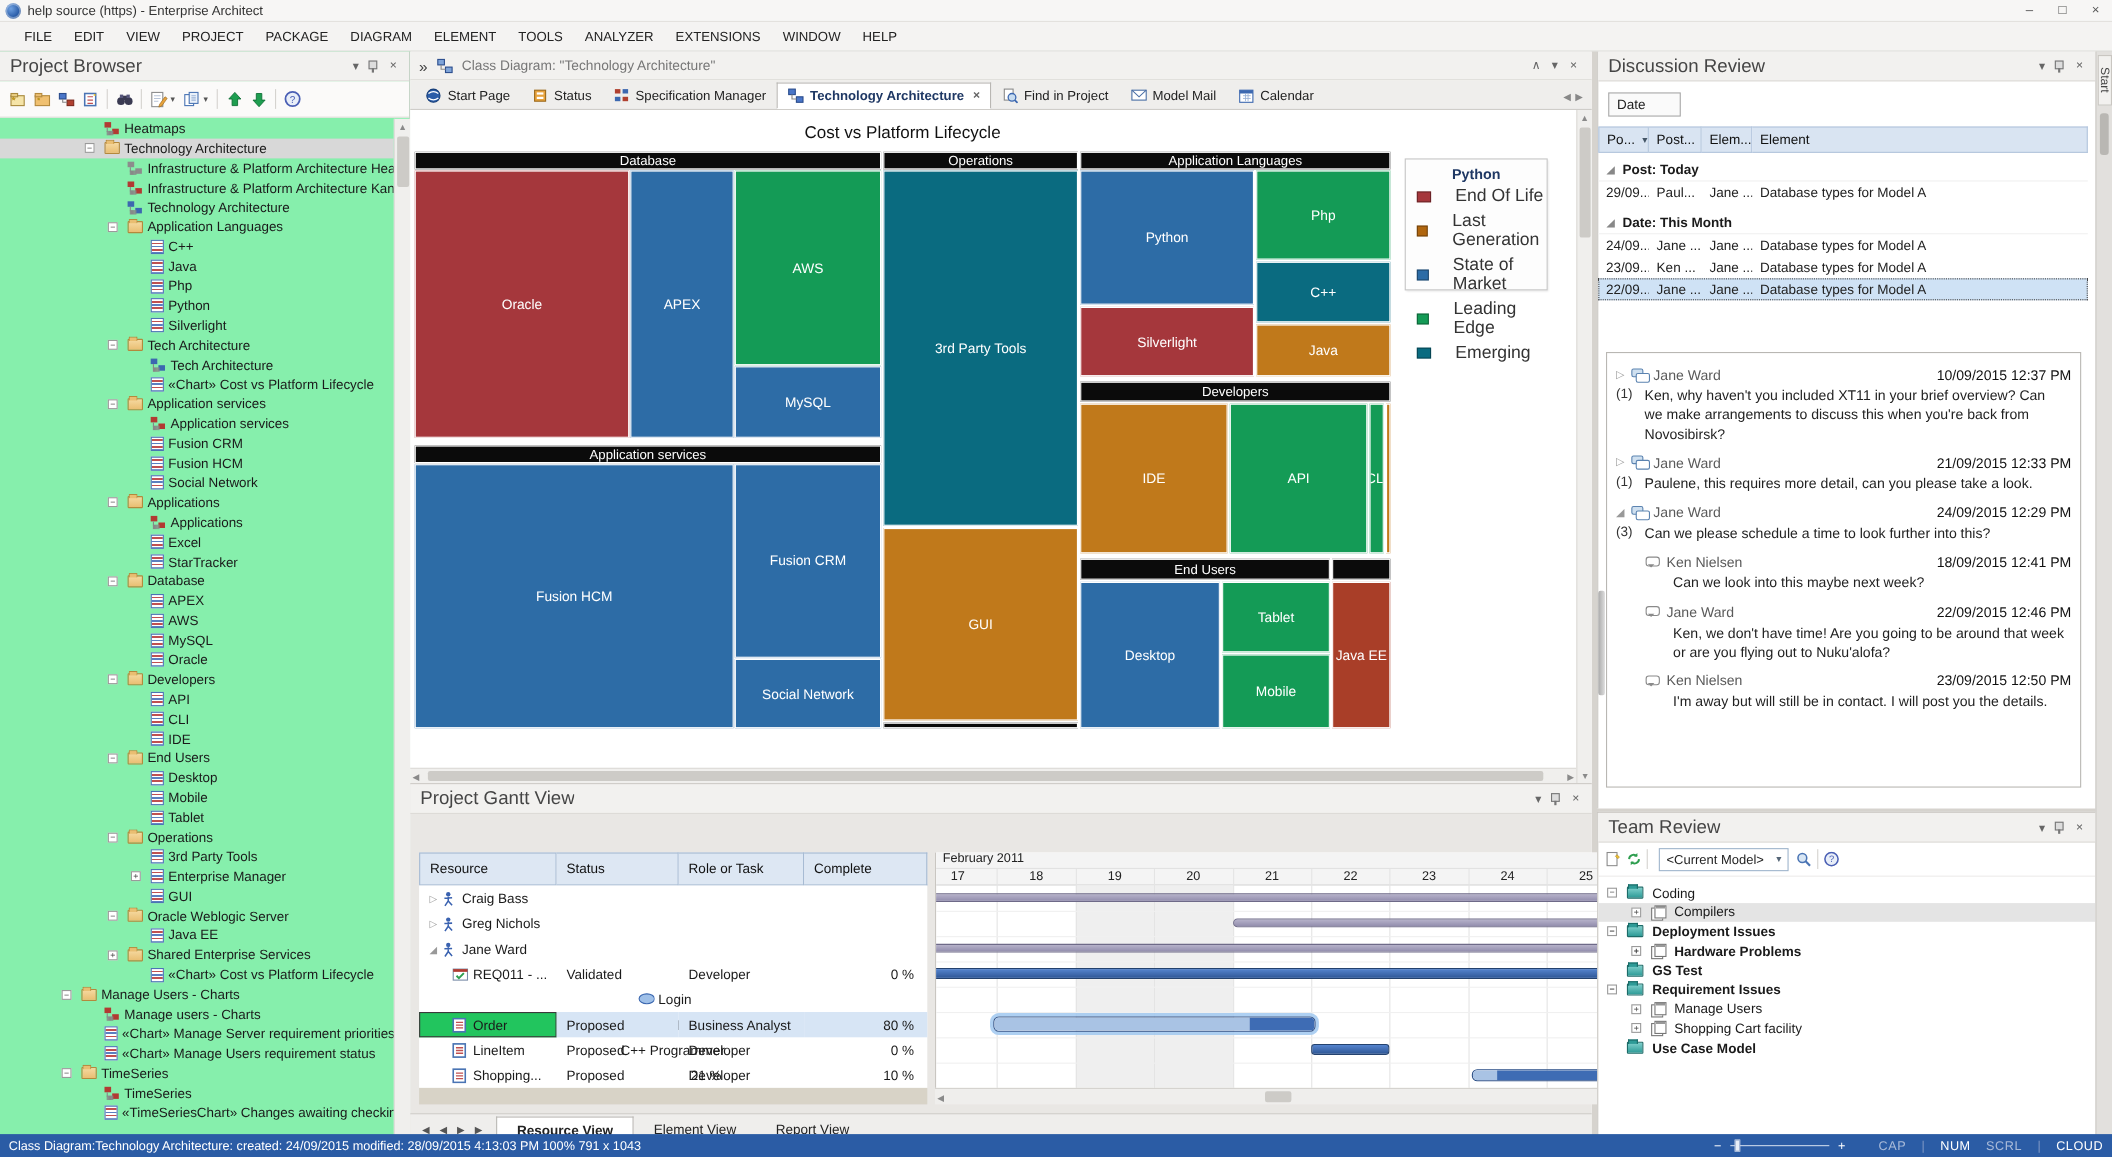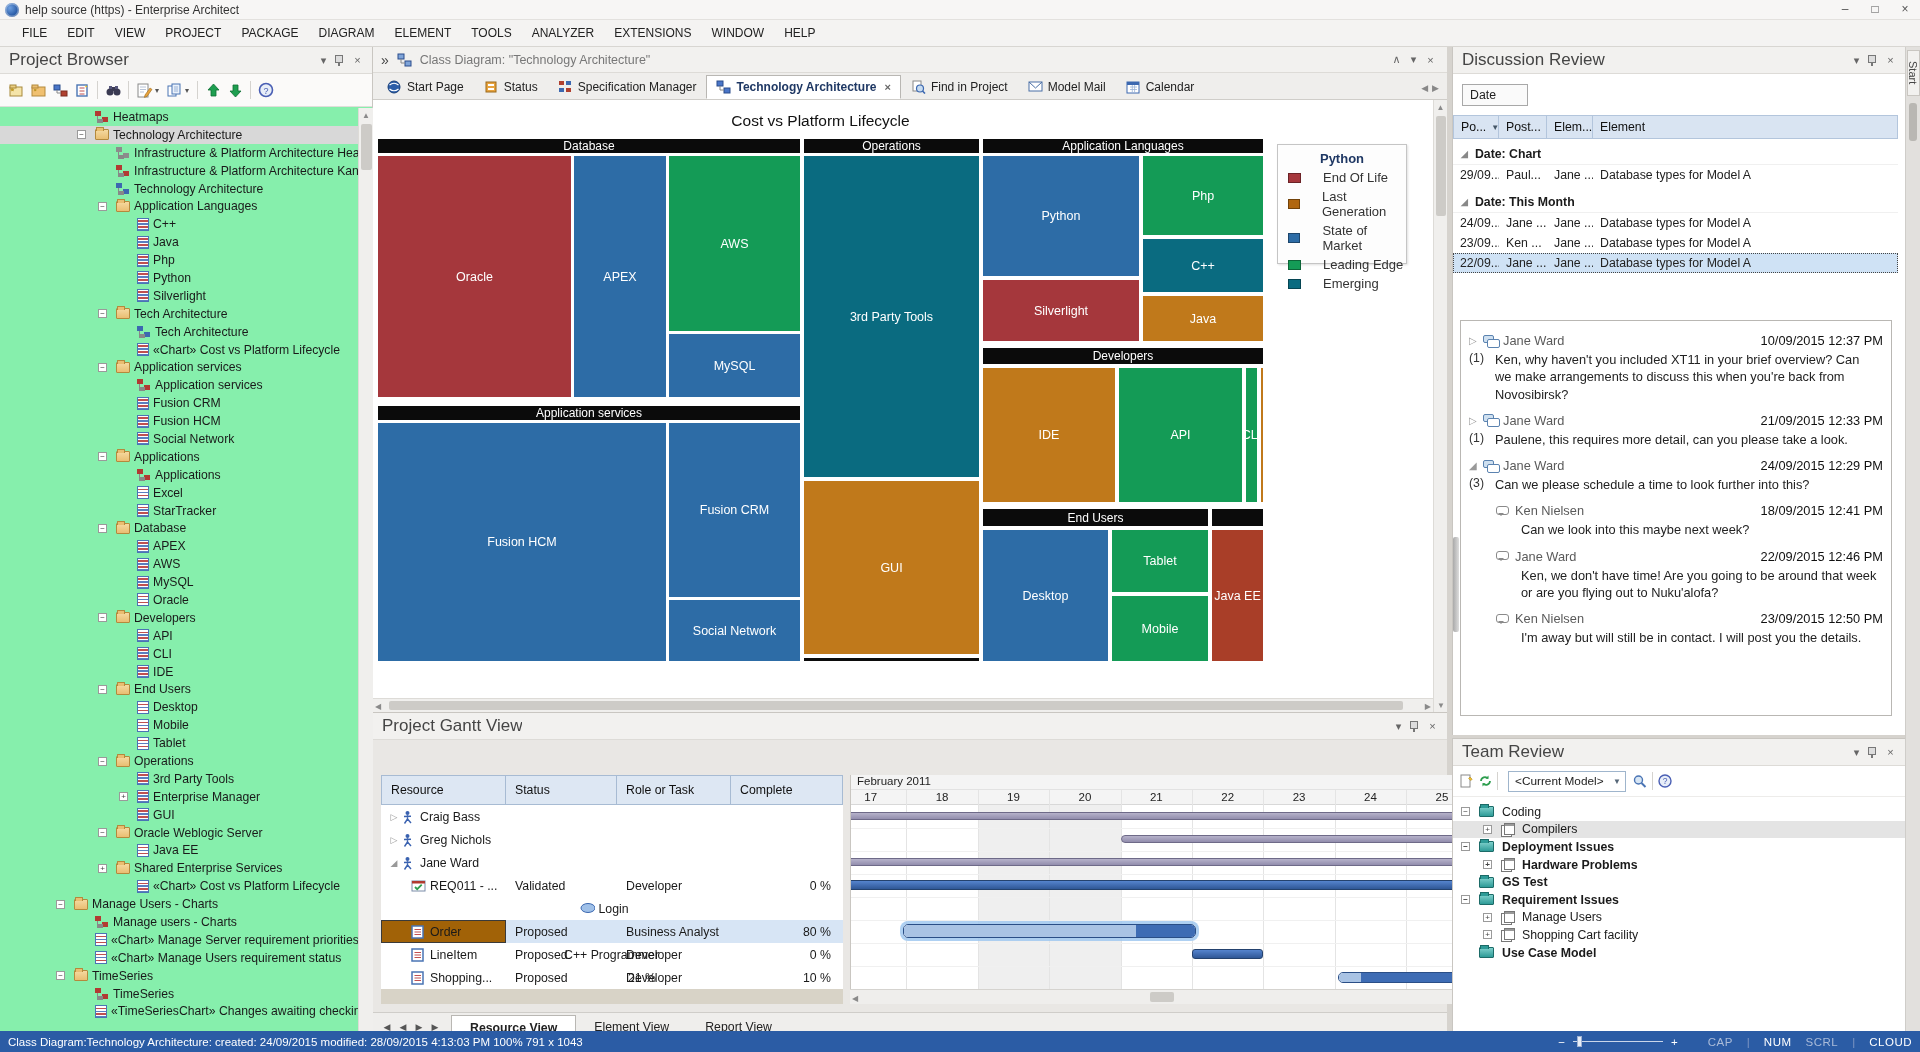--- a/index.html
+++ b/index.html
@@ -56,34 +56,34 @@
   .dtab .closex { margin-left:8px; color:#666; font-size:11px; }
   #canvas { position:absolute; left:0; top:53px; width:1060px; height:598px; background:#fff; overflow:hidden; }
   #chart-title { position:absolute; left:0; top:12px; width:895px; text-align:center; font-size:15.5px; color:#111; }
   #treemap { position:absolute; left:4px; top:38px; width:887px; height:524px; }
   .tm { position:absolute; display:flex; align-items:center; justify-content:center; color:#fff; font-size:12.5px; border:1px solid #fff; overflow:hidden; white-space:nowrap; }
   .tm.hdr { background:#0B0B0B; font-size:12px; }
   #legend { position:absolute; left:904px; top:44px; width:130px; height:120px; border:1px solid #C5C5C5; background:#FDFDFD; box-shadow:1px 1px 2px rgba(0,0,0,.12); }
   #legend-title { text-align:center; font-size:13px; font-weight:bold; color:#1F3864; margin:6px 0 4px; }
   .lg-row { display:flex; align-items:center; margin:4px 0 0 10px; }
   .lg-sw { width:13px; height:10px; margin-right:7px; border:1px solid rgba(0,0,0,.35); }
-  .lg-lb { font-size:13px; color:#333;padding-left:15px; }
+  .lg-lb { font-size:16px; color:#333;padding-left:15px; }
   #canvas-hscroll { position:absolute; left:0; top:651px; width:1060px; height:14px; background:#F0EFED; border-top:1px solid #DDDBD7; }
   #canvas-vscroll { position:absolute; left:1060px; top:53px; width:14px; height:612px; }
   
   #gantt-panel { position:absolute; left:0; top:665px; width:1074px; height:328px; background:#E9E7E4; border-top:1px solid #C9C6C1; }
   #gantt-table-hdr { position:absolute; left:8px; top:62px; height:30px; display:flex; }
   .g-hcell { background:#DDE7F3; border:1px solid #A7BBD3; border-left:none; display:flex; align-items:center; padding-left:9px; font-size:12.3px; color:#111; }
   .g-hcell:first-child { border-left:1px solid #A7BBD3;text-align:center; }
   #gantt-rows { position:absolute; left:8px; top:92px; width:462px; height:184px; background:#fff; }
   .g-row { position:absolute; left:0; width:462px; height:23px; display:flex; align-items:center; font-size:12.3px; }
   .g-cell { height:23px; display:flex; align-items:center; overflow:hidden; white-space:nowrap; flex:none; }
   .g-cell.num { justify-content:flex-end; padding-right:12px; }
   .g-sel-bg { background:#D7E5F5; }
-  .focus-cell { outline:1px solid #3a3a3a; outline-offset:-1px; background:#a16207;text-align:center; }
+  .focus-cell { outline:1px solid #3a3a3a; outline-offset:-1px; background:#22c55e;text-align:center; }
   .g-exp { width:14px; text-align:center; color:#999; font-size:9px; flex:none; }
   #gantt-chart { position:absolute; left:477px; top:62px; width:686px; height:214px; background:#fff; overflow:hidden; border-left:1px solid #C9C6C1; }
   #g-month { position:absolute; left:0; top:0; width:686px; height:15px; font-size:11.5px; color:#222; padding-left:6px; border-bottom:1px solid #E2E2E2; background:#F4F4F4; }
   #g-days { position:absolute; left:0; top:15px; width:686px; height:15px; background:#F4F4F4; border-bottom:1px solid #D8D8D8; }
   .g-day { position:absolute; top:1px; font-size:11.5px; color:#222; width:30px; text-align:center; }
   .g-band { position:absolute; top:30px; height:184px; background:#EFEFEF; }
   .g-tick { position:absolute; top:15px; width:1px; height:199px; background:#E4E4E4; }
   .g-rowline { position:absolute; left:0; width:686px; height:1px; background:#F0F0F0; }
   .bar { position:absolute; border-radius:4px; }
   .bar-sum { height:8px; background:linear-gradient(#B6B2CA,#928DAD); border:1px solid #6E6A88; }
@@ -1018,21 +1018,21 @@
       <div class="d-hcell" style="width: 46px;">
         <span>Elem...</span>
       </div>
       <div class="d-hcell" style="width: 305px;">
         <span>Element</span>
       </div>
     </div>
   <div id="disc-list">
       <div class="d-group">
         <span class="gexp">◢</span>
-        <span>Date: Chart</span>
+        <span>Post: Today</span>
       </div>
       <div class="d-row">
         <span style="width: 46px;">29/09...</span>
         <span style="width: 48px;">Paul...</span>
         <span style="width: 46px;">Jane ...</span>
         <span style="width: 305px;">Database types for Model A</span>
       </div>
       <div style="height: 6px;"></div>
       <div class="d-group">
         <span class="gexp">◢</span>

